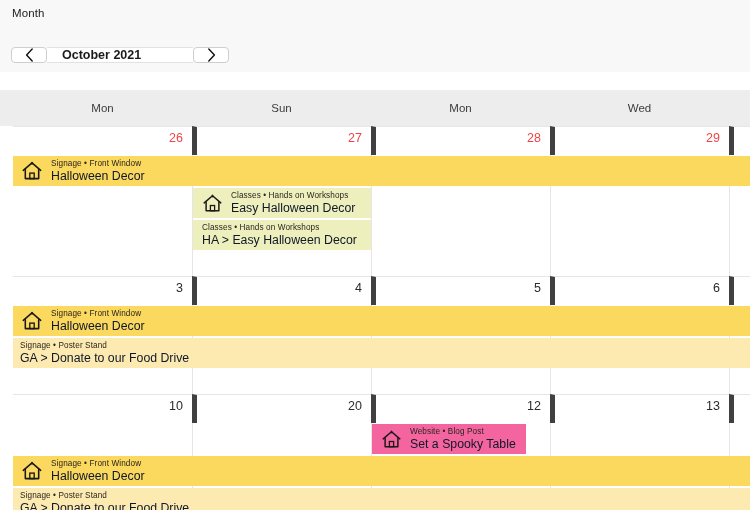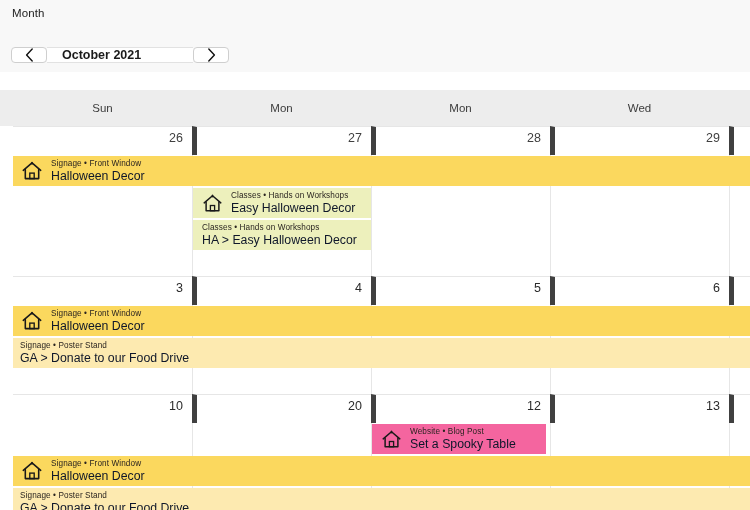--- a/index.html
+++ b/index.html
@@ -100,21 +100,21 @@
     border-left: 5px solid #404040;
     border-top: 1px solid #e6e6e6;
     display: flex;
     align-items: flex-start;
     justify-content: flex-end;
     padding: 4px 9px 0 0;
     font-size: 12.5px;
     color: #2b2b2b;
   }
   .daycell:first-child { border-left: none; }
-  .daycell.other { color: #404040; }
+  .daycell.other { color: #ef4444; }
 
   
   .evt-row { position: relative; height: 32px; }
   .evt-row.tall { height: 57px; }
   .grid-bg {
     position: absolute;
     inset: 0;
     display: flex;
     padding-left: 13px;
     pointer-events: none;
@@ -189,22 +189,22 @@
           <path d="M1.8 1 L7.4 7 L1.8 13" stroke="#111111" stroke-width="1.4" stroke-linecap="round" stroke-linejoin="round"></path>
         </svg>
       </span>
     </div>
   </div>
 </div>
 
 <div class="calendar">
 
   <div class="dow-row">
+    <div class="dow">Mon</div>
     <div class="dow">Sun</div>
-    <div class="dow">Mon</div>
     <div class="dow">Mon</div>
     <div class="dow">Wed</div>
     <div class="dow">Thu</div>
   </div>
 
   <div class="week">
     <div class="daynum-row">
       <div class="daycell other">26</div>
       <div class="daycell other">27</div>
       <div class="daycell other">28</div>
@@ -337,21 +337,21 @@
     </div>
 
     <div class="evt-row">
       <div class="grid-bg">
           <i></i>
           <i></i>
           <i></i>
           <i></i>
           <i></i>
         </div>
-      <div class="event ev-pink" style="left:372px; width:174px;">
+      <div class="event ev-pink" style="left:372px; width:154px;">
         <span class="home-icon">
           <svg width="21" height="21" viewBox="0 0 24 24" fill="none" xmlns="http://www.w3.org/2000/svg">
             <path d="M2.5 11.3 L12 3.2 L21.5 11.3" stroke="#1a1a1a" stroke-width="1.7" stroke-linecap="round" stroke-linejoin="round"></path>
             <path d="M4.7 10.4 V20.3 H19.3 V10.4" stroke="#1a1a1a" stroke-width="1.7" stroke-linecap="round" stroke-linejoin="round"></path>
             <rect x="9.6" y="14.3" width="4.8" height="6" stroke="#1a1a1a" stroke-width="1.5"></rect>
             <path d="M12 2.6 V4.4" stroke="#1a1a1a" stroke-width="1.6" stroke-linecap="round"></path>
           </svg>
         </span>
         <span class="txt">
           <span class="cat" style="display:block">Website • Blog Post</span>

